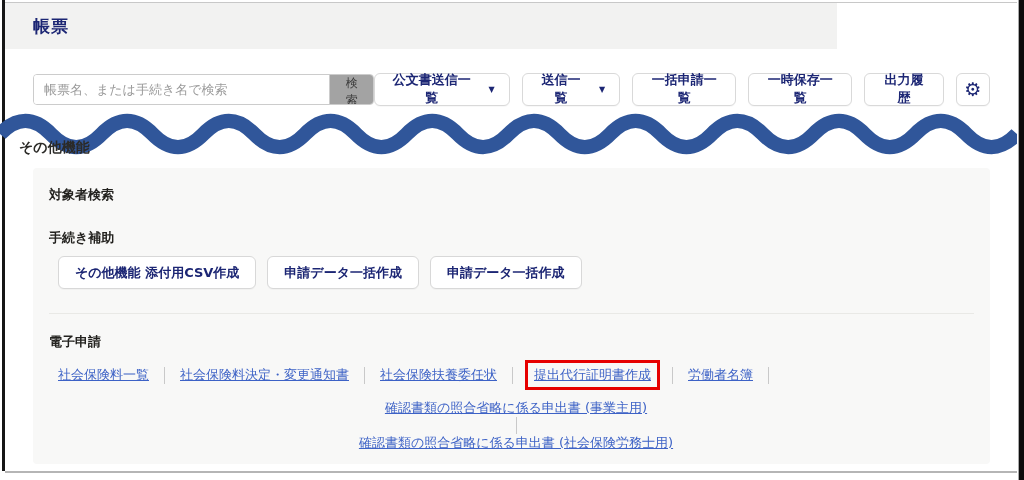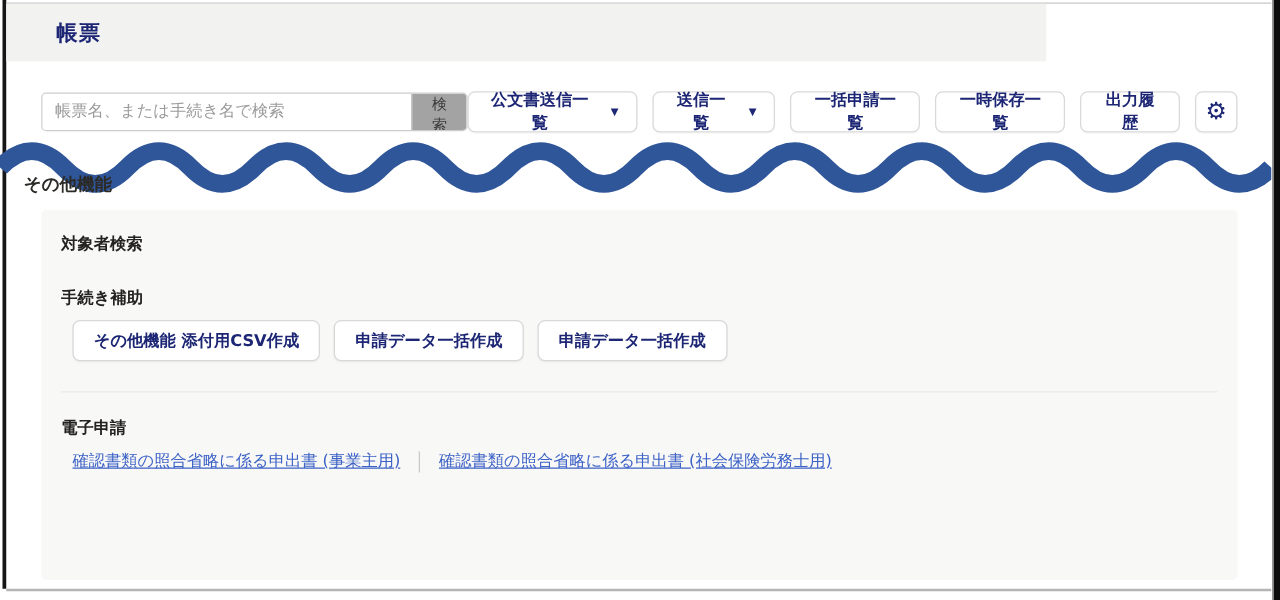--- a/index.html
+++ b/index.html
@@ -8,30 +8,30 @@
   .window { position:relative; width:1024px; height:480px; background:#fff; overflow:hidden; }
 
   
   .frame-left  { position:absolute; left:2px;  top:0; width:3px;  height:471px; background:#161616; }
   .frame-right { position:absolute; right:0;   top:0; width:6px;  height:480px; background:#0c0c0c; border-left:1px solid #a9a9a9; }
   .frame-top   { position:absolute; left:5px;  top:2px; right:7px; height:1px; background:#c8c8c8; }
   .frame-bottom{ position:absolute; left:5px;  top:471px; right:7px; height:2px; background:#b5b5b5; }
 
   
   .header { position:absolute; left:5px; top:3px; width:832px; height:46px;
-            background:#f2f2f1; display:flex; align-items:center; padding-left:40px; }
+            background:#f2f2f1; display:flex; align-items:center; padding-left:28px; }
   .page-title { font-size:17px; font-weight:bold; color:#1c2674; letter-spacing:1px; }
 
   
   .toolbar { position:absolute; left:33px; top:72px; width:957px; height:34px;
              display:flex; align-items:center; }
   .search-group { display:flex; align-items:stretch; height:31px; border:1px solid #ccc;
                   border-radius:4px; overflow:hidden; background:#fff; }
   .search-input { width:306px; border:none; outline:none; padding:0 10px; font-size:13px;
-                  color:#7f1d1d; font-family:Liberation Serif, serif; background:#fff; }
+                  color:#7f1d1d; font-family:Liberation Sans, sans-serif; background:#fff; }
   .search-input::placeholder { color:#9a9a9a; }
   .search-btn { border:none; border-left:1px solid #ccc; background:#a3a3a3; padding:0 10px;
                 font-size:12px; color:#3a3a3a; cursor:pointer; font-family:inherit; }
   .toolbar-right { margin-left:auto; display:flex; align-items:center; gap:12px; }
   .tb-btn { display:inline-flex; align-items:center; gap:14px; height:33px; padding:0 14px;
             background:#fff; border:1px solid #d9d9d9; border-radius:6px;
             font-size:13px; font-weight:bold; color:#1c2674; cursor:pointer;
             font-family:inherit; box-shadow:0 1px 1px rgba(0,0,0,.03); }
   .caret { font-size:8px; color:#1c2674; }
   .gear-btn { width:36px; justify-content:center; padding:0; font-size:19px; }
@@ -48,21 +48,21 @@
   .group-title { font-size:13px; font-weight:bold; color:#23221f; margin-bottom:9px; }
   .group { margin-left:0; }
   .group + .group { margin-top:25px; }
   .btn-row { display:flex; gap:11px; margin-left:9px; }
   .panel-btn { display:inline-flex; align-items:center; height:33px; padding:0 16px;
                background:#fff; border:1px solid #d8d8d8; border-radius:6px;
                font-size:13px; font-weight:bold; color:#1c2674; cursor:pointer;
                font-family:inherit; box-shadow:0 1px 1px rgba(0,0,0,.03); white-space:nowrap; }
   .divider { border:none; border-top:1px solid #e9e9e6; margin:24px 0 19px 0; }
   .links-row { display:flex; align-items:center; margin-left:9px; flex-wrap:nowrap; }
-  .links-row + .links-row { margin-top:21px; }
+  .links-row + .links-row { margin-top:9px;flex-direction:column; }
   .doc-link { font-size:13px; color:#3d62c6; text-decoration:underline; white-space:nowrap; cursor:pointer; }
   .link-sep { width:1px; height:17px; background:#c9c9c9; margin:0 15px; flex:none; }
   .highlight-box { border:3px solid #e60000; padding:3px 6px; display:inline-flex; margin:0 -3px; }
 </style>
 </head>
 <body>
 
 <div class="window">
   <div class="frame-left"></div>
   <div class="frame-right"></div>
@@ -123,20 +123,34 @@
         <button class="panel-btn">申請データ一括作成</button>
         <button class="panel-btn">申請データ一括作成</button>
       </div>
     </div>
 
     <hr class="divider">
 
     <div class="group" style="margin-top:0;">
       <div class="group-title">電子申請</div>
 
+      <div class="links-row">
+        <a class="doc-link">社会保険料一覧</a>
+        <span class="link-sep"></span>
+        <a class="doc-link">社会保険料決定・変更通知書</a>
+        <span class="link-sep"></span>
+        <a class="doc-link">社会保険扶養委任状</a>
+        <span class="link-sep"></span>
+        <span class="highlight-box">
+          <a class="doc-link">提出代行証明書作成</a>
+        </span>
+        <span class="link-sep"></span>
+        <a class="doc-link">労働者名簿</a>
+        <span class="link-sep"></span>
+      </div>
 
       <div class="links-row">
         <a class="doc-link">確認書類の照合省略に係る申出書 (事業主用)</a>
         <span class="link-sep"></span>
         <a class="doc-link">確認書類の照合省略に係る申出書 (社会保険労務士用)</a>
       </div>
     </div>
 
   </div>
 </div>

